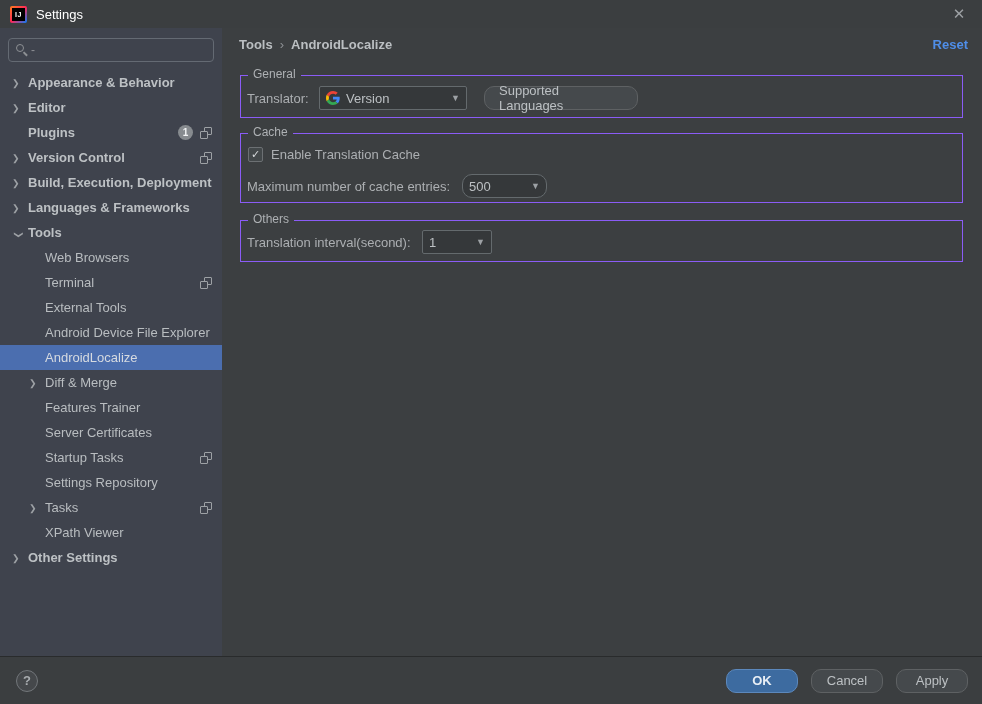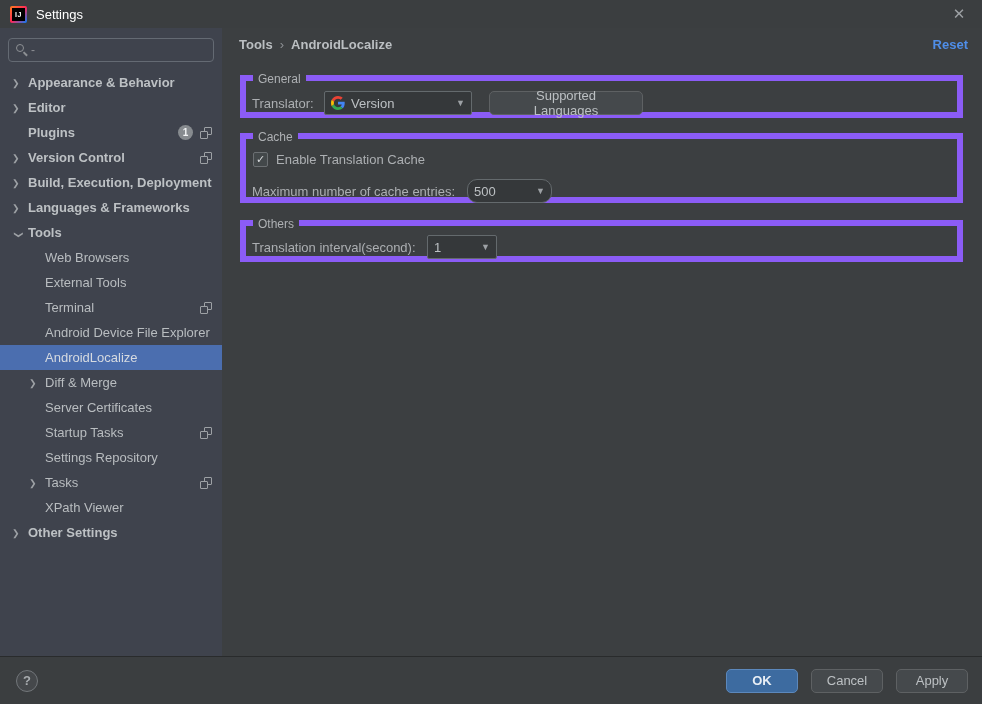--- a/index.html
+++ b/index.html
@@ -88,21 +88,21 @@
   }
 
   
   .main { position:absolute; top:28px; left:222px; right:0; height:628px; background:#3c3f41; }
   .breadcrumb { position:absolute; top:9px; left:17px; display:flex; align-items:center; gap:7px; font-weight:bold; color:#bbbfc2; }
   .crumb-sep { color:#8d9094; font-weight:normal; }
   .reset-link { position:absolute; top:9px; right:14px; color:#4f8ee8; font-weight:bold; cursor:pointer; }
 
   .groupbox {
     position:absolute; left:18px; width:723px;
-    border:6px solid #8b5cf6;
+    border:1px solid #8b5cf6;
   }
   .groupbox .group-title {
     position:absolute; top:-9px; left:7px; background:#3c3f41;
     padding:0 5px; font-size:12px; color:#aeb1b4;
   }
   .gb-general { top:47px; height:43px; }
   .gb-cache   { top:105px; height:70px;padding-left:16px; }
   .gb-others  { top:192px; height:42px;padding-left:28px; }
 
   .form-label { color:#acafb2; }
@@ -110,21 +110,21 @@
   .combo {
     position:absolute; height:24px; border:1px solid #646a6d; background:#35383a;
     display:flex; align-items:center; padding:0 6px; color:#bcc0c3; border-radius:2px;
   }
   .combo .arrow { margin-left:auto; color:#9da1a5; font-size:9px; }
   .combo .g-logo { width:14px; height:14px; margin-right:6px; flex:0 0 14px; }
 
   .btn {
     height:24px; border:1px solid #5e6163; background:#45494c; color:#bcc0c3;
     display:inline-flex; align-items:center; justify-content:center;
-    border-radius:5px; padding:0 14px; cursor:default; font-size:13px;text-align:center;
+    border-radius:10px; padding:0 14px; cursor:default; font-size:13px;
   }
 
   .checkbox {
     width:15px; height:15px; border:1px solid #6c7073; background:#43484a; border-radius:2px;
     display:inline-flex; align-items:center; justify-content:center;
     color:#d8dadc; font-size:11px; margin-right:8px; flex:0 0 15px;
   }
 
   .row-abs { position:absolute; display:flex; align-items:center; height:24px; }
 
@@ -209,45 +209,50 @@
           <span class="label">Tools</span>
           <span class="tree-spacer"></span>
         </div>
         <div class="tree-item lvl1">
           <span class="chevron none">❯</span>
           <span class="label">Web Browsers</span>
           <span class="tree-spacer"></span>
         </div>
         <div class="tree-item lvl1">
           <span class="chevron none">❯</span>
+          <span class="label">Terminal</span>
+          <span class="tree-spacer"></span>
+          <span class="proj-icon">
+            <span class="sq-back"></span>
+            <span class="sq-front"></span>
+          </span>
+        </div>
+        <div class="tree-item lvl1">
+          <span class="chevron none">❯</span>
           <span class="label">External Tools</span>
           <span class="tree-spacer"></span>
         </div>
         <div class="tree-item lvl1">
           <span class="chevron none">❯</span>
-          <span class="label">Terminal</span>
-          <span class="tree-spacer"></span>
-          <span class="proj-icon">
-            <span class="sq-back"></span>
-            <span class="sq-front"></span>
-          </span>
-        </div>
-        <div class="tree-item lvl1">
-          <span class="chevron none">❯</span>
           <span class="label">Android Device File Explorer</span>
           <span class="tree-spacer"></span>
         </div>
         <div class="tree-item lvl1 selected">
           <span class="chevron none">❯</span>
           <span class="label">AndroidLocalize</span>
           <span class="tree-spacer"></span>
         </div>
         <div class="tree-item lvl1">
           <span class="chevron">❯</span>
           <span class="label">Diff &amp; Merge</span>
+          <span class="tree-spacer"></span>
+        </div>
+        <div class="tree-item lvl1">
+          <span class="chevron none">❯</span>
+          <span class="label">Features Trainer</span>
           <span class="tree-spacer"></span>
         </div>
         <div class="tree-item lvl1">
           <span class="chevron none">❯</span>
           <span class="label">Server Certificates</span>
           <span class="tree-spacer"></span>
         </div>
         <div class="tree-item lvl1">
           <span class="chevron none">❯</span>
           <span class="label">Startup Tasks</span>

